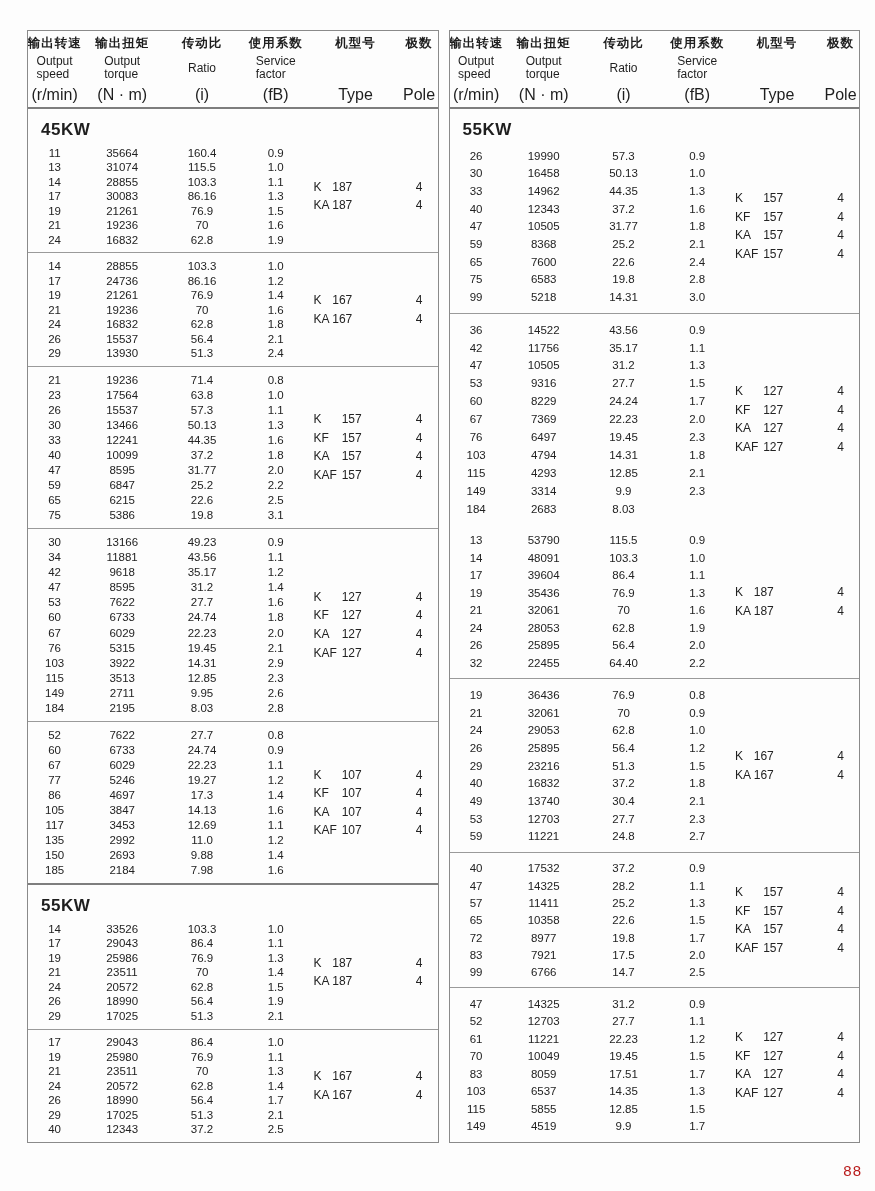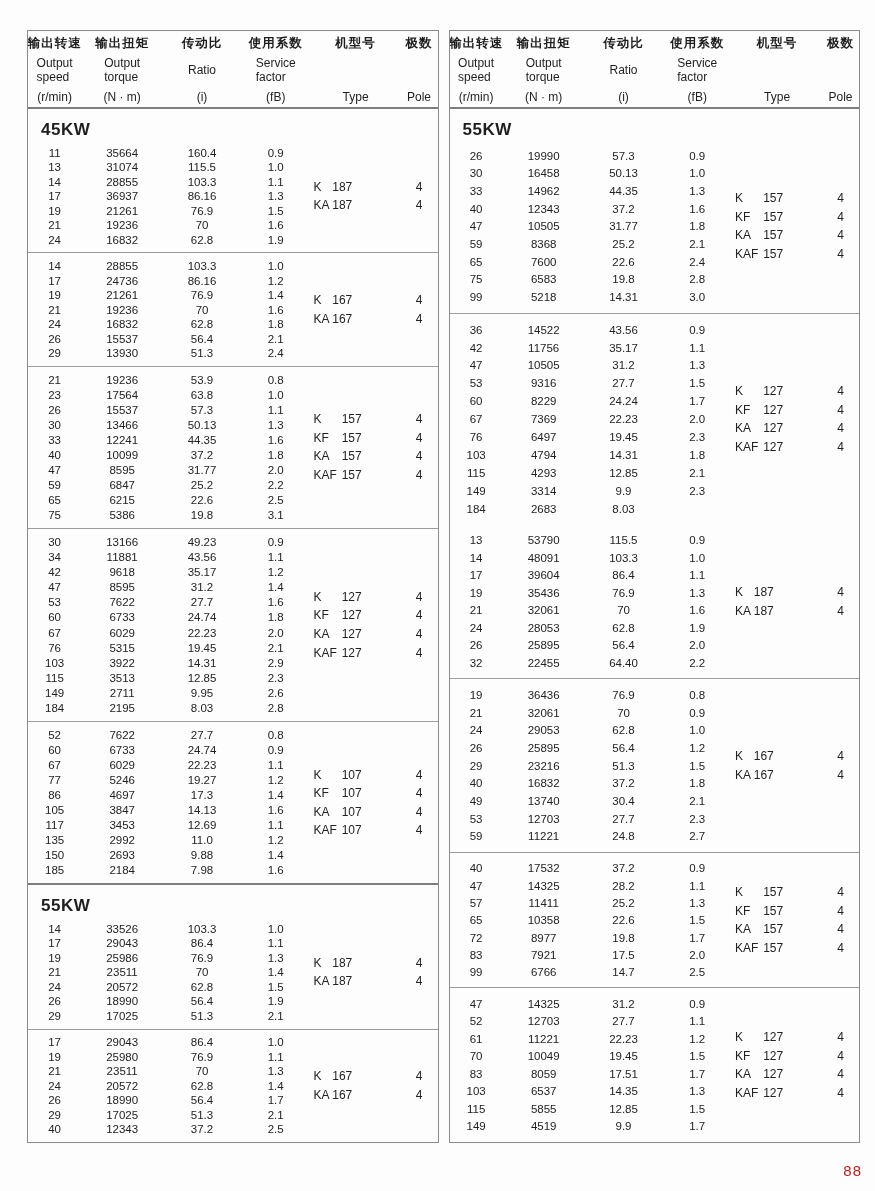--- a/index.html
+++ b/index.html
@@ -31,21 +31,21 @@
     border-bottom:2px solid #7e7e7e;
   }
   .hcell {
     display:flex; flex-direction:column;
     align-items:center; justify-content:space-between;
     padding:4px 0 3px 0;
     overflow:hidden;
   }
   .hzh { font-size:12.5px; font-weight:bold; letter-spacing:1px; white-space:nowrap; }
   .hen { flex:1 1 auto; display:flex; align-items:center; font-size:12px; line-height:1.15; white-space:pre-line; }
-  .hunit { font-size:12px; line-height:1.2; white-space:nowrap; }
+  .hunit { font-size:16px; line-height:1.2; white-space:nowrap; }
   
   .tbody { flex:1 1 auto; display:flex; flex-direction:column; overflow:hidden; }
   .sec-title {
     flex:0 0 30px;
     font-size:17px; font-weight:bold;
     padding:11px 0 0 13px;
     letter-spacing:0.5px;
   }
   .sec-title.sec-sep { border-top:2px solid #7e7e7e; }
   .block {
@@ -137,21 +137,21 @@
                 <div class="cell">1.0</div>
               </div>
               <div class="row">
                 <div class="cell">14</div>
                 <div class="cell">28855</div>
                 <div class="cell">103.3</div>
                 <div class="cell">1.1</div>
               </div>
               <div class="row">
                 <div class="cell">17</div>
-                <div class="cell">36937</div>
+                <div class="cell">30083</div>
                 <div class="cell">86.16</div>
                 <div class="cell">1.3</div>
               </div>
               <div class="row">
                 <div class="cell">19</div>
                 <div class="cell">21261</div>
                 <div class="cell">76.9</div>
                 <div class="cell">1.5</div>
               </div>
               <div class="row">
@@ -232,21 +232,21 @@
                 <div class="tname"><span class="tprefix" style="min-width: 1.56em;">KA</span><span class="tsize">167</span></div>
                 <div class="tpole">4</div>
               </div>
             </div>
           </div>
           <div class="block blk-sep" style="flex-grow: 10;">
             <div class="rows">
               <div class="row">
                 <div class="cell">21</div>
                 <div class="cell">19236</div>
-                <div class="cell">53.9</div>
+                <div class="cell">71.4</div>
                 <div class="cell">0.8</div>
               </div>
               <div class="row">
                 <div class="cell">23</div>
                 <div class="cell">17564</div>
                 <div class="cell">63.8</div>
                 <div class="cell">1.0</div>
               </div>
               <div class="row">
                 <div class="cell">26</div>

